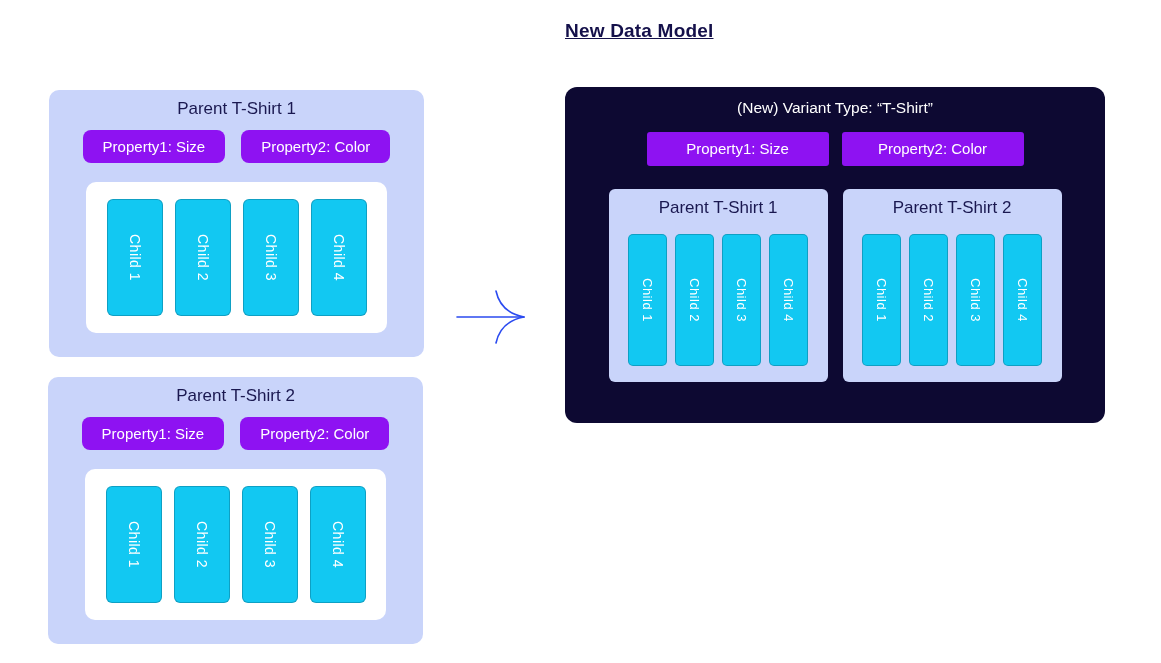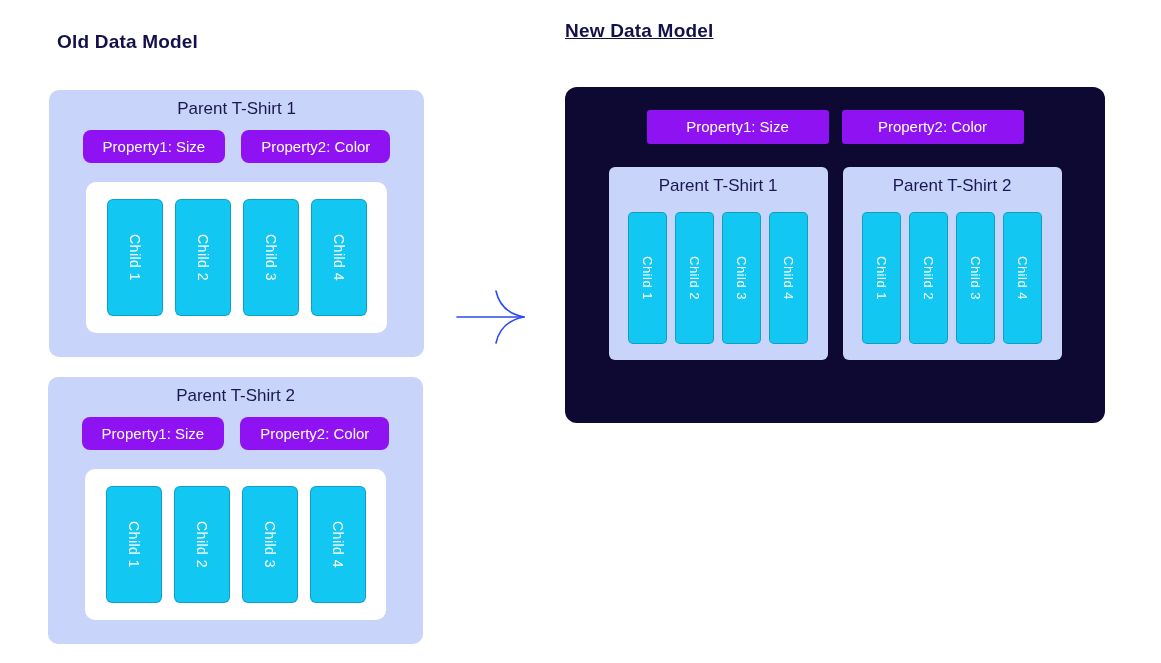--- a/index.html
+++ b/index.html
@@ -74,21 +74,20 @@
   .child-new span {
     writing-mode:vertical-rl; text-orientation:mixed; color:#ffffff;
     font-size:13px; letter-spacing:0.5px; white-space:nowrap;
   }
 </style>
 </head>
 <body>
 
 <div class="canvas">
 
-  <div class="section-heading" id="old-heading">Old Data Model</div>
   <div class="section-heading" id="new-heading">New Data Model</div>
 
   <div class="old-card" id="old-card-1">
     <div class="parent-title">Parent T-Shirt 1</div>
     <div class="badge-row">
       <div class="badge">Property1: Size</div>
       <div class="badge">Property2: Color</div>
     </div>
     <div class="white-box">
       <div class="child">
@@ -130,20 +129,21 @@
 
   <svg id="arrow-svg" width="80" height="70" viewBox="0 0 80 70">
     <g fill="none" stroke="#2B4BF0" stroke-width="1.6" stroke-linecap="round">
       <line x1="5" y1="34" x2="71" y2="34"></line>
       <path d="M 44 8 C 47 22 56 31 72 34"></path>
       <path d="M 44 60 C 47 46 56 37 72 34"></path>
     </g>
   </svg>
 
   <div class="new-container">
+    <div class="variant-title">(New) Variant Type: “T-Shirt”</div>
     <div class="new-badge-row">
       <div class="badge-new">Property1: Size</div>
       <div class="badge-new">Property2: Color</div>
     </div>
     <div class="new-parent-row">
       <div class="new-parent">
         <div class="parent-title">Parent T-Shirt 1</div>
         <div class="new-child-row">
           <div class="child-new">
             <span>Child 1</span>

